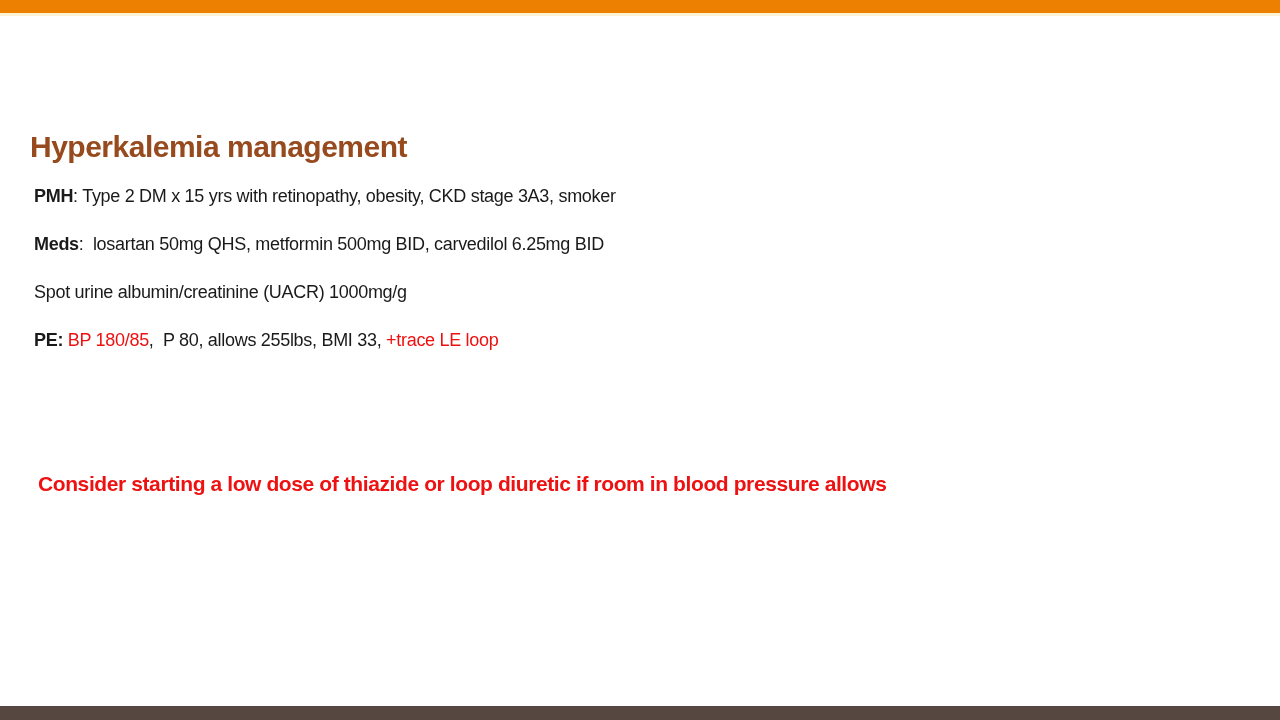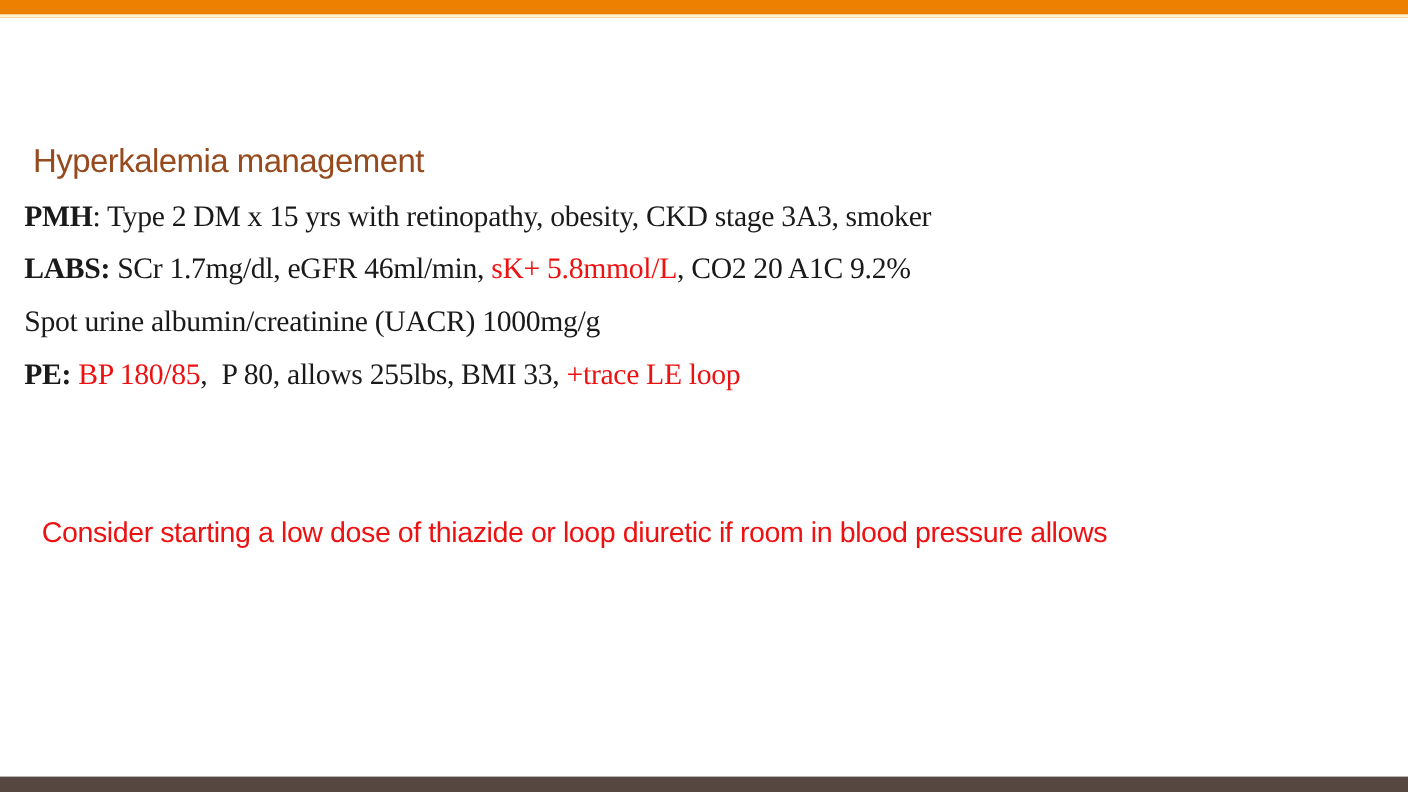--- a/index.html
+++ b/index.html
@@ -36,73 +36,72 @@
     width: 100%;
     height: 14px;
     background: var(--footer-brown, #564840);
   }
   .title-block {
     position: absolute;
     left: 30px;
     top: 34px;
     color: var(--title-brown, #964A1E);
     font-size: 30px;
-    font-weight: normal;
+    font-weight: bold;
     line-height: 45px;
     letter-spacing: -0.5px;
     white-space: pre-wrap;
   }
   .body-block {
     position: absolute;
-    left: 22px;
+    left: 34px;
     top: 172px;
     width: 1200px;
     color: #1a1a1a;
-    font-size: 27px;
+    font-size: 18px;
     letter-spacing: -0.3px;
-    font-family: Liberation Serif, serif;
   }
   .body-line {
     line-height: 48px;
     white-space: pre-wrap;
   }
   .body-line .bold {
     font-weight: bold;
   }
   .body-line .red, .red-text {
     color: var(--accent-red, #EE1111);
   }
   .conclusion {
     position: absolute;
     left: 38px;
     top: 468px;
     width: 1220px;
     color: var(--accent-red, #EE1111);
-    font-size: 26px;
-    font-weight: normal;
+    font-size: 21px;
+    font-weight: bold;
     line-height: 32px;
     letter-spacing: -0.4px;
     white-space: pre-wrap;
   }
 </style>
 </head>
 <body>
 
 <div class="slide">
 
   <div class="top-bar"></div>
 
   <div class="title-block">
     <div>Hyperkalemia management</div>
   </div>
 
   <div class="body-block">
 
   <div class="body-line"><span class="bold">PMH</span><span>: Type 2 DM x 15 yrs with retinopathy, obesity, CKD stage 3A3, smoker</span></div>
-      <div class="body-line"><span class="bold">LABS:</span><span> SCr 1.7mg/dl, eGFR 46ml/min, </span><span class="red">sK+ 5.8mmol/L</span><span>, CO2 20 A1C 9.2%</span></div>
+      <div class="body-line"><span class="bold">Meds</span><span>:  losartan 50mg QHS, metformin 500mg BID, carvedilol 6.25mg BID</span></div>
       <div class="body-line"><span>Spot urine albumin/creatinine (UACR) 1000mg/g</span></div>
       <div class="body-line"><span class="bold">PE:</span><span> </span><span class="red">BP 180/85</span><span>,  P 80, allows 255lbs, BMI 33, </span><span class="red">+trace LE loop</span></div>
     </div>
 
   <div class="conclusion">Consider starting a low dose of thiazide or loop diuretic if room in blood pressure allows</div>
 
   <div class="bottom-bar"></div>
 
 </div>
 

